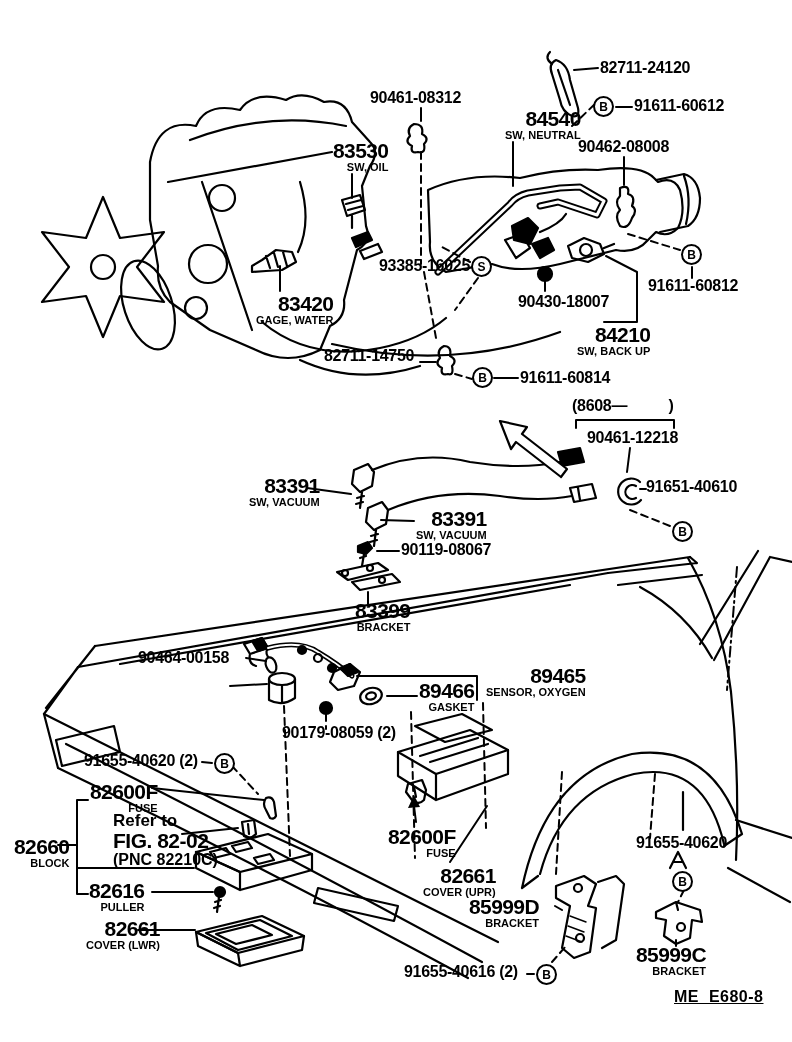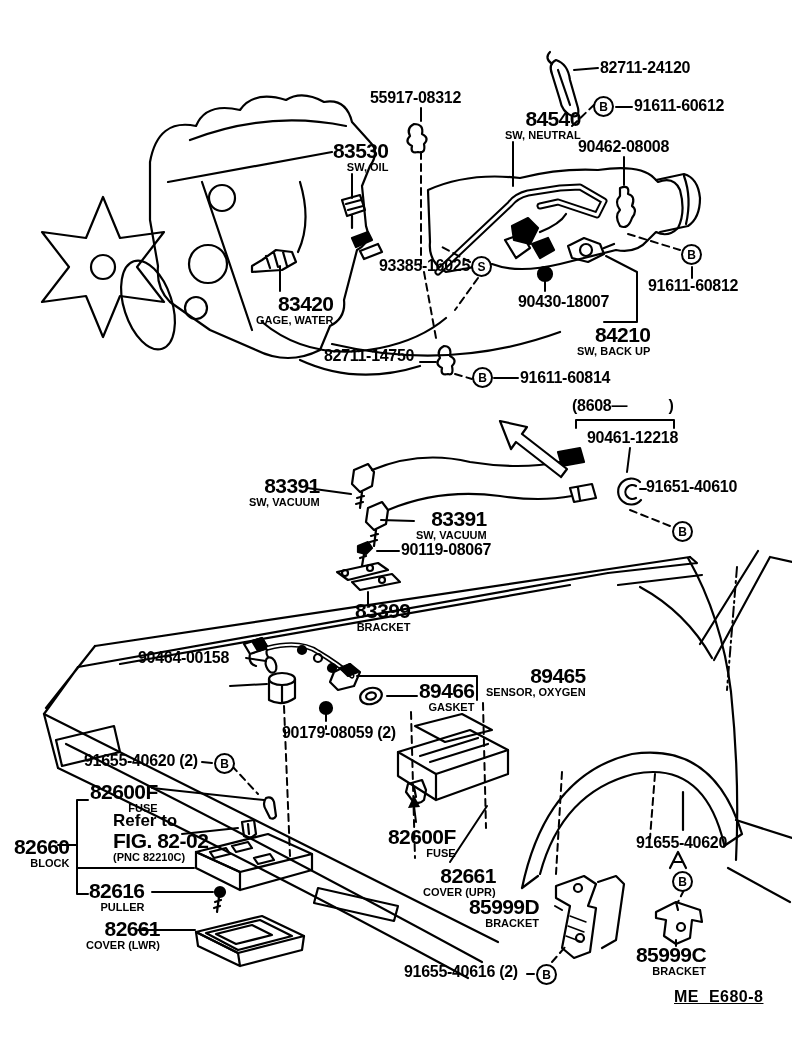--- a/index.html
+++ b/index.html
@@ -9,21 +9,21 @@
   .lbl{position:absolute;font-weight:bold;line-height:1.02;white-space:pre;letter-spacing:-0.3px;text-align:right;}
   .lbl .pn{font-size:16px;display:block;}
   .lbl.lg .pn{font-size:21px;letter-spacing:-0.6px;}
   .lbl .sub{display:block;font-size:11px;letter-spacing:0;margin-top:1px;}
   .sym{position:absolute;width:21px;height:21px;border:2.5px solid #000;border-radius:50%;
        box-sizing:border-box;display:flex;align-items:center;justify-content:center;
        font-weight:bold;font-size:12px;background:#fff;z-index:3;}
   .note{position:absolute;font-weight:bold;line-height:1.05;white-space:pre;margin-left:24px;}
   .note .n1{font-size:17px;display:block;}
   .note .n2{font-size:21px;display:block;letter-spacing:-0.5px;}
-  .note .n3{font-size:11px;display:block;}
+  .note .n3{font-size:16px;display:block;}
   .figcode{position:absolute;font-weight:bold;font-size:16px;letter-spacing:0.5px;white-space:pre;text-decoration:underline;}
 </style>
 </head>
 <body>
 
 <div class="stage">
 
 <svg width="792" height="1042" viewBox="0 0 792 1042" fill="none" stroke="#000" stroke-width="2.2" stroke-linecap="round" stroke-linejoin="round">
 
   <g>
@@ -209,21 +209,21 @@
     M562,772 L556,874
     M655,774 L650,838
   "></path>
   <path stroke-width="2" stroke-dasharray="10 4 2 4" d="M737,567 L727,690"></path>
 
   <path fill="#fff" d="M500,421 L527,427 L522,434 L567,469 L561,477 L516,442 L511,449 Z"></path>
 </svg>
 
   <div class="lbl" style="left:600px;top:60px"><span class="pn">82711-24120</span></div>
   <div class="lbl" style="left:634px;top:98px"><span class="pn">91611-60612</span></div>
-  <div class="lbl" style="left:370px;top:90px"><span class="pn">55917-08312</span></div>
+  <div class="lbl" style="left:370px;top:90px"><span class="pn">90461-08312</span></div>
   <div class="lbl lg" style="left:505px;top:108px"><span class="pn">84540</span><span class="sub">SW, NEUTRAL</span></div>
   <div class="lbl" style="left:578px;top:139px"><span class="pn">90462-08008</span></div>
   <div class="lbl lg" style="left:333px;top:140px"><span class="pn">83530</span><span class="sub">SW, OIL</span></div>
   <div class="lbl" style="left:379px;top:258px"><span class="pn">93385-16025-</span></div>
   <div class="lbl lg" style="left:256px;top:293px"><span class="pn">83420</span><span class="sub">GAGE, WATER</span></div>
   <div class="lbl" style="left:518px;top:294px"><span class="pn">90430-18007</span></div>
   <div class="lbl" style="left:648px;top:278px"><span class="pn">91611-60812</span></div>
   <div class="lbl lg" style="left:577px;top:324px"><span class="pn">84210</span><span class="sub">SW, BACK UP</span></div>
   <div class="lbl" style="left:324px;top:348px"><span class="pn">82711-14750</span></div>
   <div class="lbl" style="left:520px;top:370px"><span class="pn">91611-60814</span></div>

